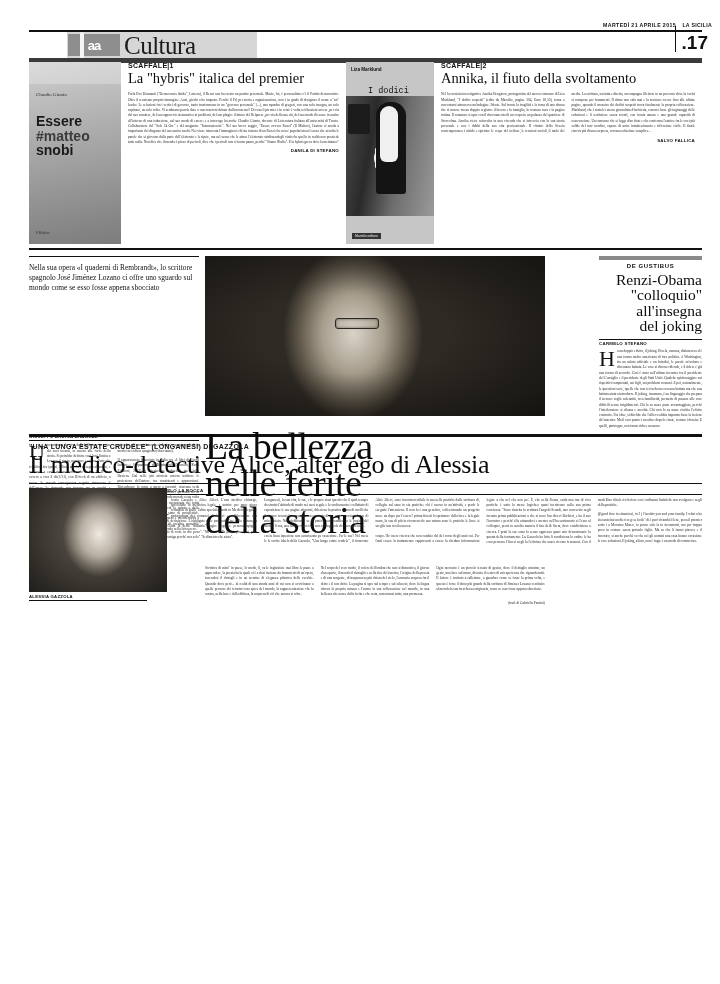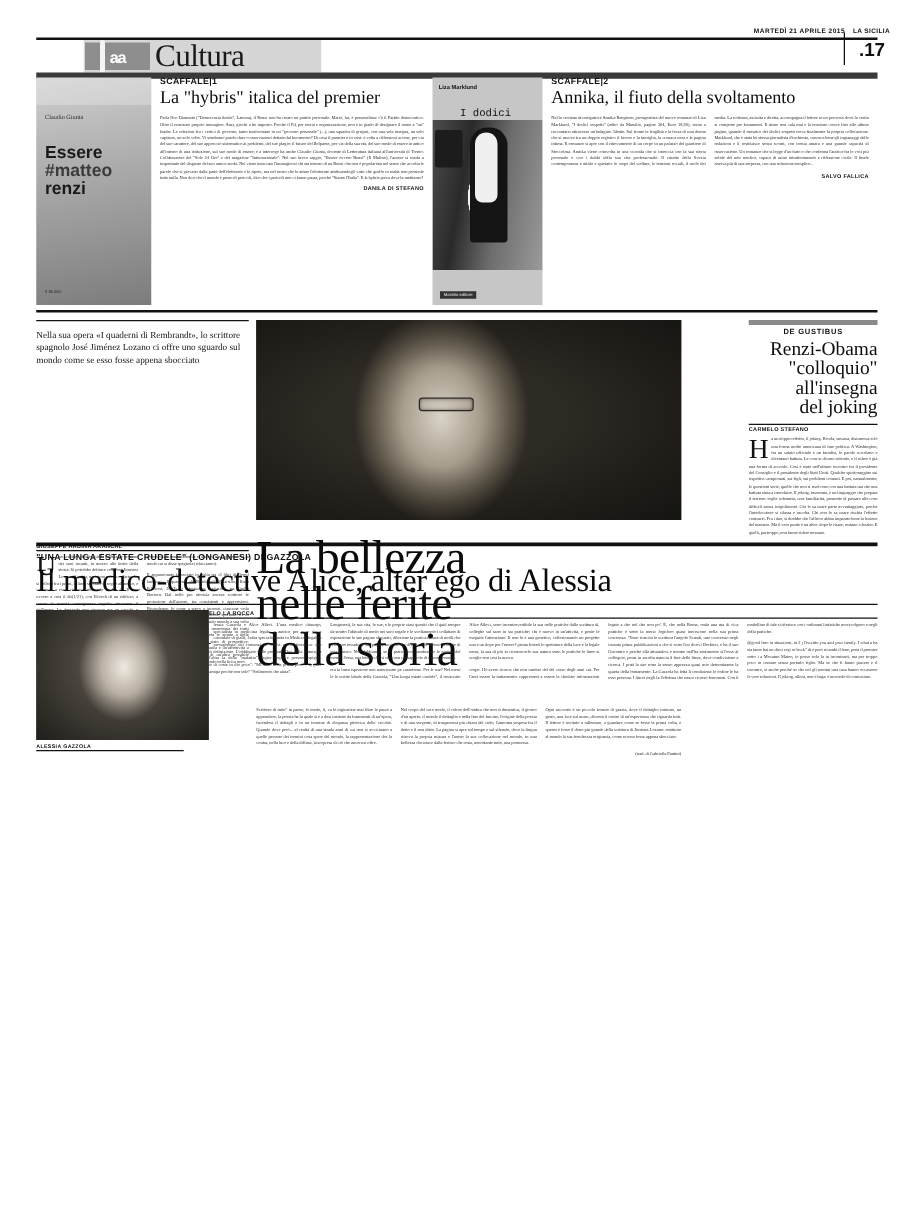--- a/index.html
+++ b/index.html
@@ -48,21 +48,21 @@
     background: #f4f4f4; border-radius: 2px;
   }
   .mast-title {
     position: absolute; left: 124px; top: 32px;
     font-family: "Liberation Serif", serif;
     font-size: 25px; letter-spacing: -0.5px; color: #1b1b1b;
   }
   .mast-pageno {
     position: absolute; right: 12px; top: 32px;
     font-family: "Liberation Sans", sans-serif;
-    font-size: 15px; font-weight: bold; color: #111;
+    font-size: 19px; font-weight: bold; color: #111;
   }
   .mast-pipe {
     position: absolute; right: 44px; top: 26px; width: 1.4px; height: 26px;
     background: #111;
   }
   .mast-foot {
     position: absolute; left: 29px; right: 18px; top: 58px;
     height: 5px; background: #3a3a3a;
   }
   .hr-thin { height: .8px; background: #111; }
@@ -273,21 +273,21 @@
 
   <div class="top">
     <div class="top-inner">
 
       <div class="bookcover bc1">
         <div class="bc-stripe"></div>
         <div class="bc-author">Claudio Giunta</div>
         <div class="bc-title">
           <div>Essere</div>
           <div class="hash">#matteo</div>
-          <div>renzi</div>
+          <div>snobi</div>
         </div>
         <div class="bc-pub">Il Mulino</div>
       </div>
 
       <div class="scaffale" style="width:225px;flex:0 0 225px">
         <div class="kicker">SCAFFALE|1</div>
         <div class="sc-head hl-serif">La "hybris" italica del premier</div>
         <div class="body-txt">Parla Ilvo Diamanti ("Democrazia ibrida", Laterza), il Renzi non ha creato un partito personale. Mario, lui, è personalista: c'è il Partito democratico. Oltre il renzismo proprio immagine. Anzi, giochi a ho imposto. Perché il Pd, per storia e organizzazione, non è in grado di designare il nome a "un" leader. Le relazioni fra i vertici di governo, tanto trasformano in un "governo personale" (...), una squadra di gregari, con una sola insegna, un solo capitano, un solo volto. Vi sembrano parole dure o osservazioni dettate dal buonsenso? Di cosa il premier è in crisi: è volta a riflessioni accese, per via del suo carattere, del suo approccio sistematico ai problemi, del suo plagio: il futuro del Belpaese, per via della sua età, del suo modo di essere in antico all'interno di una istituzione, sul suo modo di essere; e a interrogo ha anche Claudio Giunta, docente di Letteratura italiana all'università di Trento. Collaboratore del "Sole 24 Ore" e del magazine "Internazionale". Nel suo breve saggio, "Essere ovvero Renzi" (Il Mulino), l'autore si snoda a importante del disgusto del suo amico snobi. Nei viene intaccata l'immaginosi chi sta interno di un Renzi che non è popolarista nel senso che accolta le parole che si giovano dalla parte dell'elettorato e le ripete, ma nel senso che le attrae l'elettorato attribuendogli virtù che quello in realtà non possiede tutte nulla. Non dice che il mondo è pieno di pericoli, dice che i pericoli non ci fanno paura, perché "Siamo l'Italia". E la hybris greca dove la mettiamo?</div>
         <div class="byline r" style="margin-top:3px">DANILA DI STEFANO</div>
       </div>

